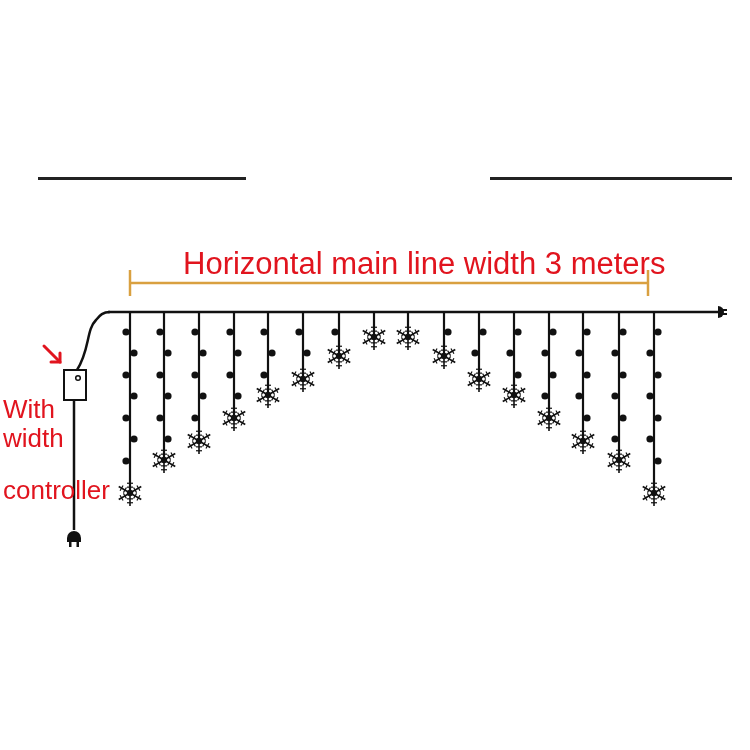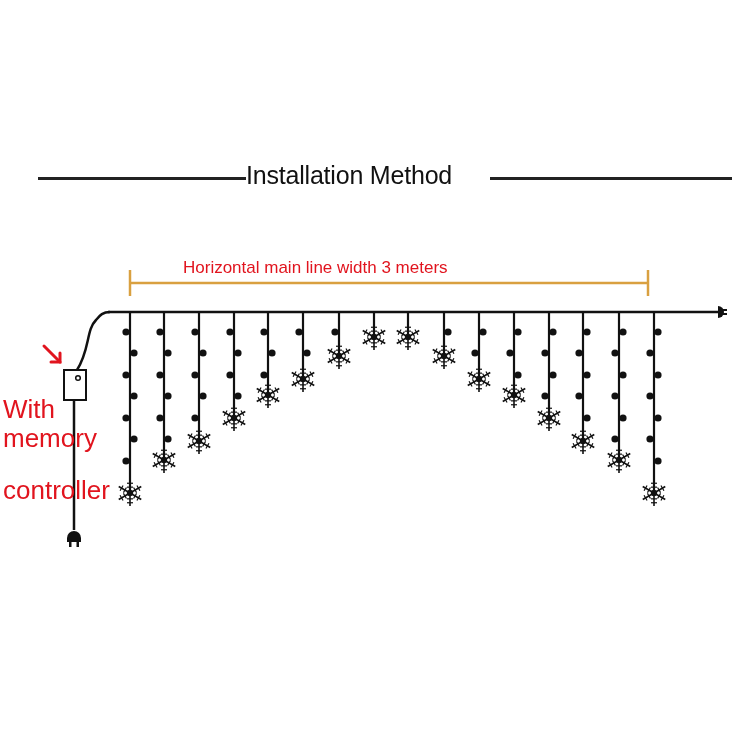--- a/index.html
+++ b/index.html
@@ -1,29 +1,28 @@
 <!DOCTYPE html>
 <html><head>
 <meta charset="utf-8">
 <style>
   html, body { margin: 0; padding: 0; background: #ffffff; }
   body { width: 750px; height: 750px; position: relative; overflow: hidden; font-family: "Liberation Sans", sans-serif; }
   .title-wrap { position: absolute; left: 0; top: 160px; width: 750px; height: 36px; }
   .title-line { position: absolute; top: 17px; height: 3px; background: #222; }
   .title-text { position: absolute; top: 1px; left: 246px; font-size: 25px; color: #111; letter-spacing: -0.2px; white-space: nowrap; font-family: "Liberation Sans", sans-serif; }
-  .dim-label { position: absolute; left: 183px; top: 258px; font-size: 17px; color: #e1141e; white-space: nowrap; font-family: "Liberation Sans", sans-serif; text-align: right; }
+  .dim-label { position: absolute; left: 183px; top: 246px; font-size: 31px; color: #e1141e; white-space: nowrap; font-family: "Liberation Sans", sans-serif; text-align: right; }
   .ctrl-label { position: absolute; left: 3px; font-size: 26px; color: #e1141e; white-space: nowrap; line-height: 1; font-family: "Liberation Sans", sans-serif; }
   svg.diagram { position: absolute; left: 0; top: 0; }
 </style>
 </head>
 <body>
 
 <div class="title-wrap">
   <div class="title-line" style="left:38px; width:208px;"></div>
-  <div class="title-text">Installation Method</div>
   <div class="title-line" style="left:490px; width:242px;"></div>
 </div>
 
 <svg class="diagram" width="750" height="750" viewBox="0 0 750 750">
 
   <g stroke="#d9a040" stroke-width="2.5">
     <line x1="130" y1="270" x2="130" y2="296"></line>
     <line x1="648" y1="270" x2="648" y2="296"></line>
     <line x1="130" y1="283" x2="648" y2="283"></line>
   </g>
@@ -495,14 +494,14 @@
           <line x1="663.9437476868983" y1="495.2769237886467" x2="660.9437476868983" y2="500.4730762113533" stroke="#111111" stroke-width="1.2"></line>
           <circle cx="654" cy="493" r="3.2" fill="#111111"></circle>
         </g>
       </g>
     </g>
 </svg>
 
 <div class="dim-label">Horizontal main line width 3 meters</div>
 
 <div class="ctrl-label" style="top:396px;">With</div>
-<div class="ctrl-label" style="top:425px;">memory</div>
+<div class="ctrl-label" style="top:425px;">width</div>
 <div class="ctrl-label" style="top:477px;">controller</div>
 
 </body></html>

